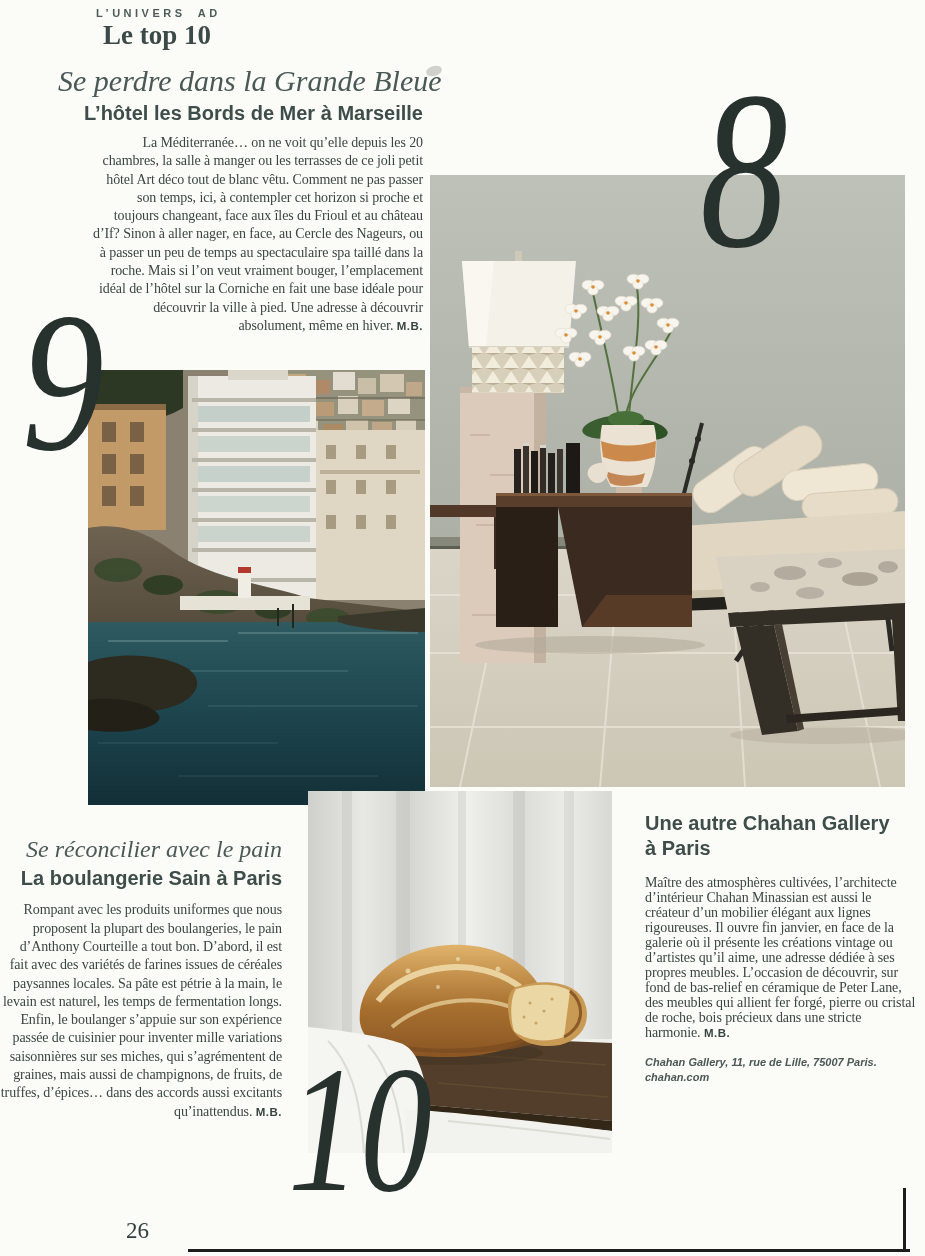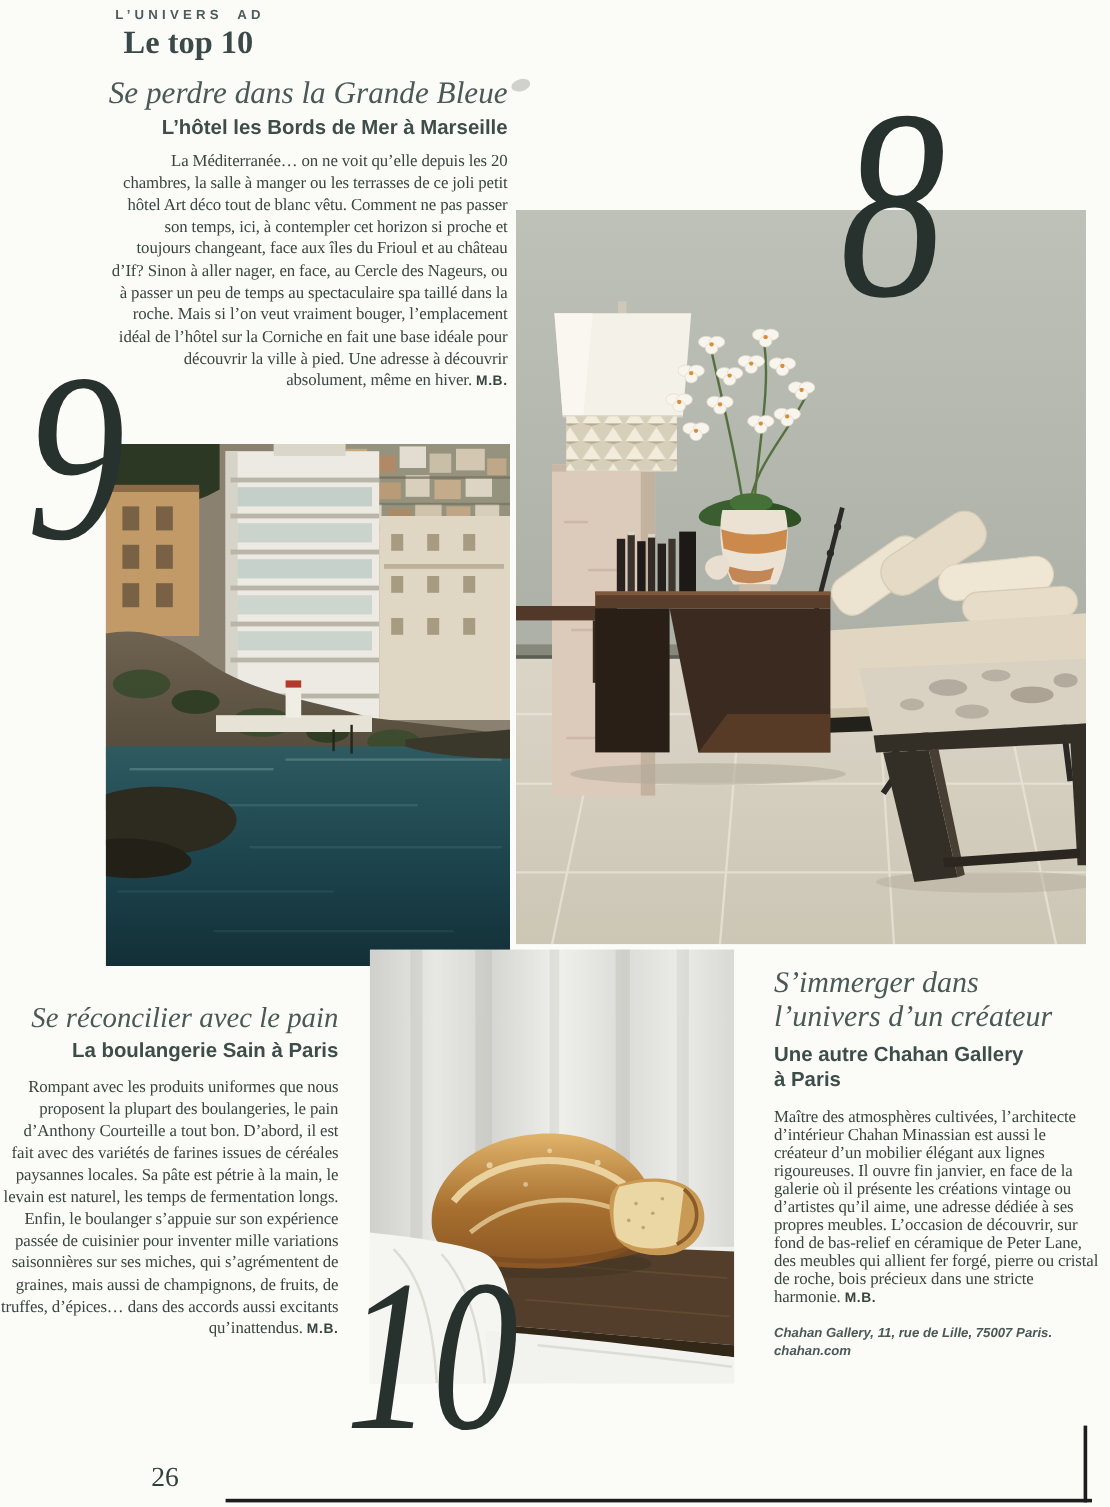--- a/index.html
+++ b/index.html
@@ -5,22 +5,22 @@
   html,body{margin:0;padding:0;background:#e8e8e6;}
   #page{position:relative;width:925px;height:1256px;background:#fbfbf8;overflow:hidden;
         font-family:"Liberation Serif",serif;color:#3a4743;padding-left:20px;}
   .abs{position:absolute;}
   
   .brand{left:96px;top:7px;font-family:"Liberation Sans",sans-serif;font-weight:bold;
          font-size:11px;letter-spacing:3.5px;word-spacing:6px;color:#4d5c5a;}
   .section{left:103px;top:20px;font-weight:bold;font-size:27px;color:#3b4a48;}
   
   .article{line-height:1.1;}
-  .a-title{font-style:italic;font-size:26px;color:#4a5956;white-space:nowrap;}
-  .a-sub{font-family:"Liberation Sans",sans-serif;font-weight:bold;font-size:17px;
+  .a-title{font-style:italic;font-size:30px;color:#4a5956;white-space:nowrap;}
+  .a-sub{font-family:"Liberation Sans",sans-serif;font-weight:bold;font-size:20px;
          color:#3e4d4a;margin-top:5px;white-space:nowrap;}
   .a-body{font-size:14px;line-height:18.3px;letter-spacing:-0.1px;color:#39453f;margin-top:10px;}
   .byline{font-family:"Liberation Sans",sans-serif;font-weight:bold;font-style:normal;
           font-size:11.5px;letter-spacing:.5px;color:#39453f;}
   .a-credit{font-family:"Liberation Sans",sans-serif;font-style:italic;font-weight:bold;
             font-size:11px;line-height:15px;color:#4b5855;margin-top:9px;}
   .right{text-align:right;}
   .pre{white-space:pre-line;}
   #art-hotel{right:522px;top:64px;width:365px;}
   #art-hotel .a-body{width:332px;margin-left:auto;}
@@ -372,22 +372,20 @@
     </svg>
   </div>
 
   <div class="abs article right" id="art-bakery">
     <div class="a-title">Se réconcilier avec le pain</div>
     <div class="a-sub">La boulangerie Sain à Paris</div>
     <p class="a-body"><span>Rompant avec les produits uniformes que nous proposent la plupart des boulangeries, le pain d’Anthony Courteille a tout bon. D’abord, il est fait avec des variétés de farines issues de céréales paysannes locales. Sa pâte est pétrie à la main, le levain est naturel, les temps de fermentation longs. Enfin, le boulanger s’appuie sur son expérience passée de cuisinier pour inventer mille variations saisonnières sur ses miches, qui s’agrémentent de graines, mais aussi de champignons, de fruits, de truffes, d’épices… dans des accords aussi excitants qu’inattendus.</span> <span class="byline">M.B.</span></p>
   </div>
 
   <div class="abs article" id="art-gallery">
-    <div class="a-title">S’immerger dans
-l’univers d’un créateur</div>
     <div class="a-sub">Une autre Chahan Gallery
 à Paris</div>
     <p class="a-body"><span>Maître des atmosphères cultivées, l’architecte d’intérieur Chahan Minassian est aussi le créateur d’un mobilier élégant aux lignes rigoureuses. Il ouvre fin janvier, en face de la galerie où il présente les créations vintage ou d’artistes qu’il aime, une adresse dédiée à ses propres meubles. L’occasion de découvrir, sur fond de bas-relief en céramique de Peter Lane, des meubles qui allient fer forgé, pierre ou cristal de roche, bois précieux dans une stricte harmonie.</span> <span class="byline">M.B.</span></p>
     <div class="a-credit pre">Chahan Gallery, 11, rue de Lille, 75007 Paris.
 chahan.com</div>
   </div>
 
   <div class="abs pagenum">26</div>
   <div class="abs smudge"></div>
   <div class="abs scanline-h"></div>

